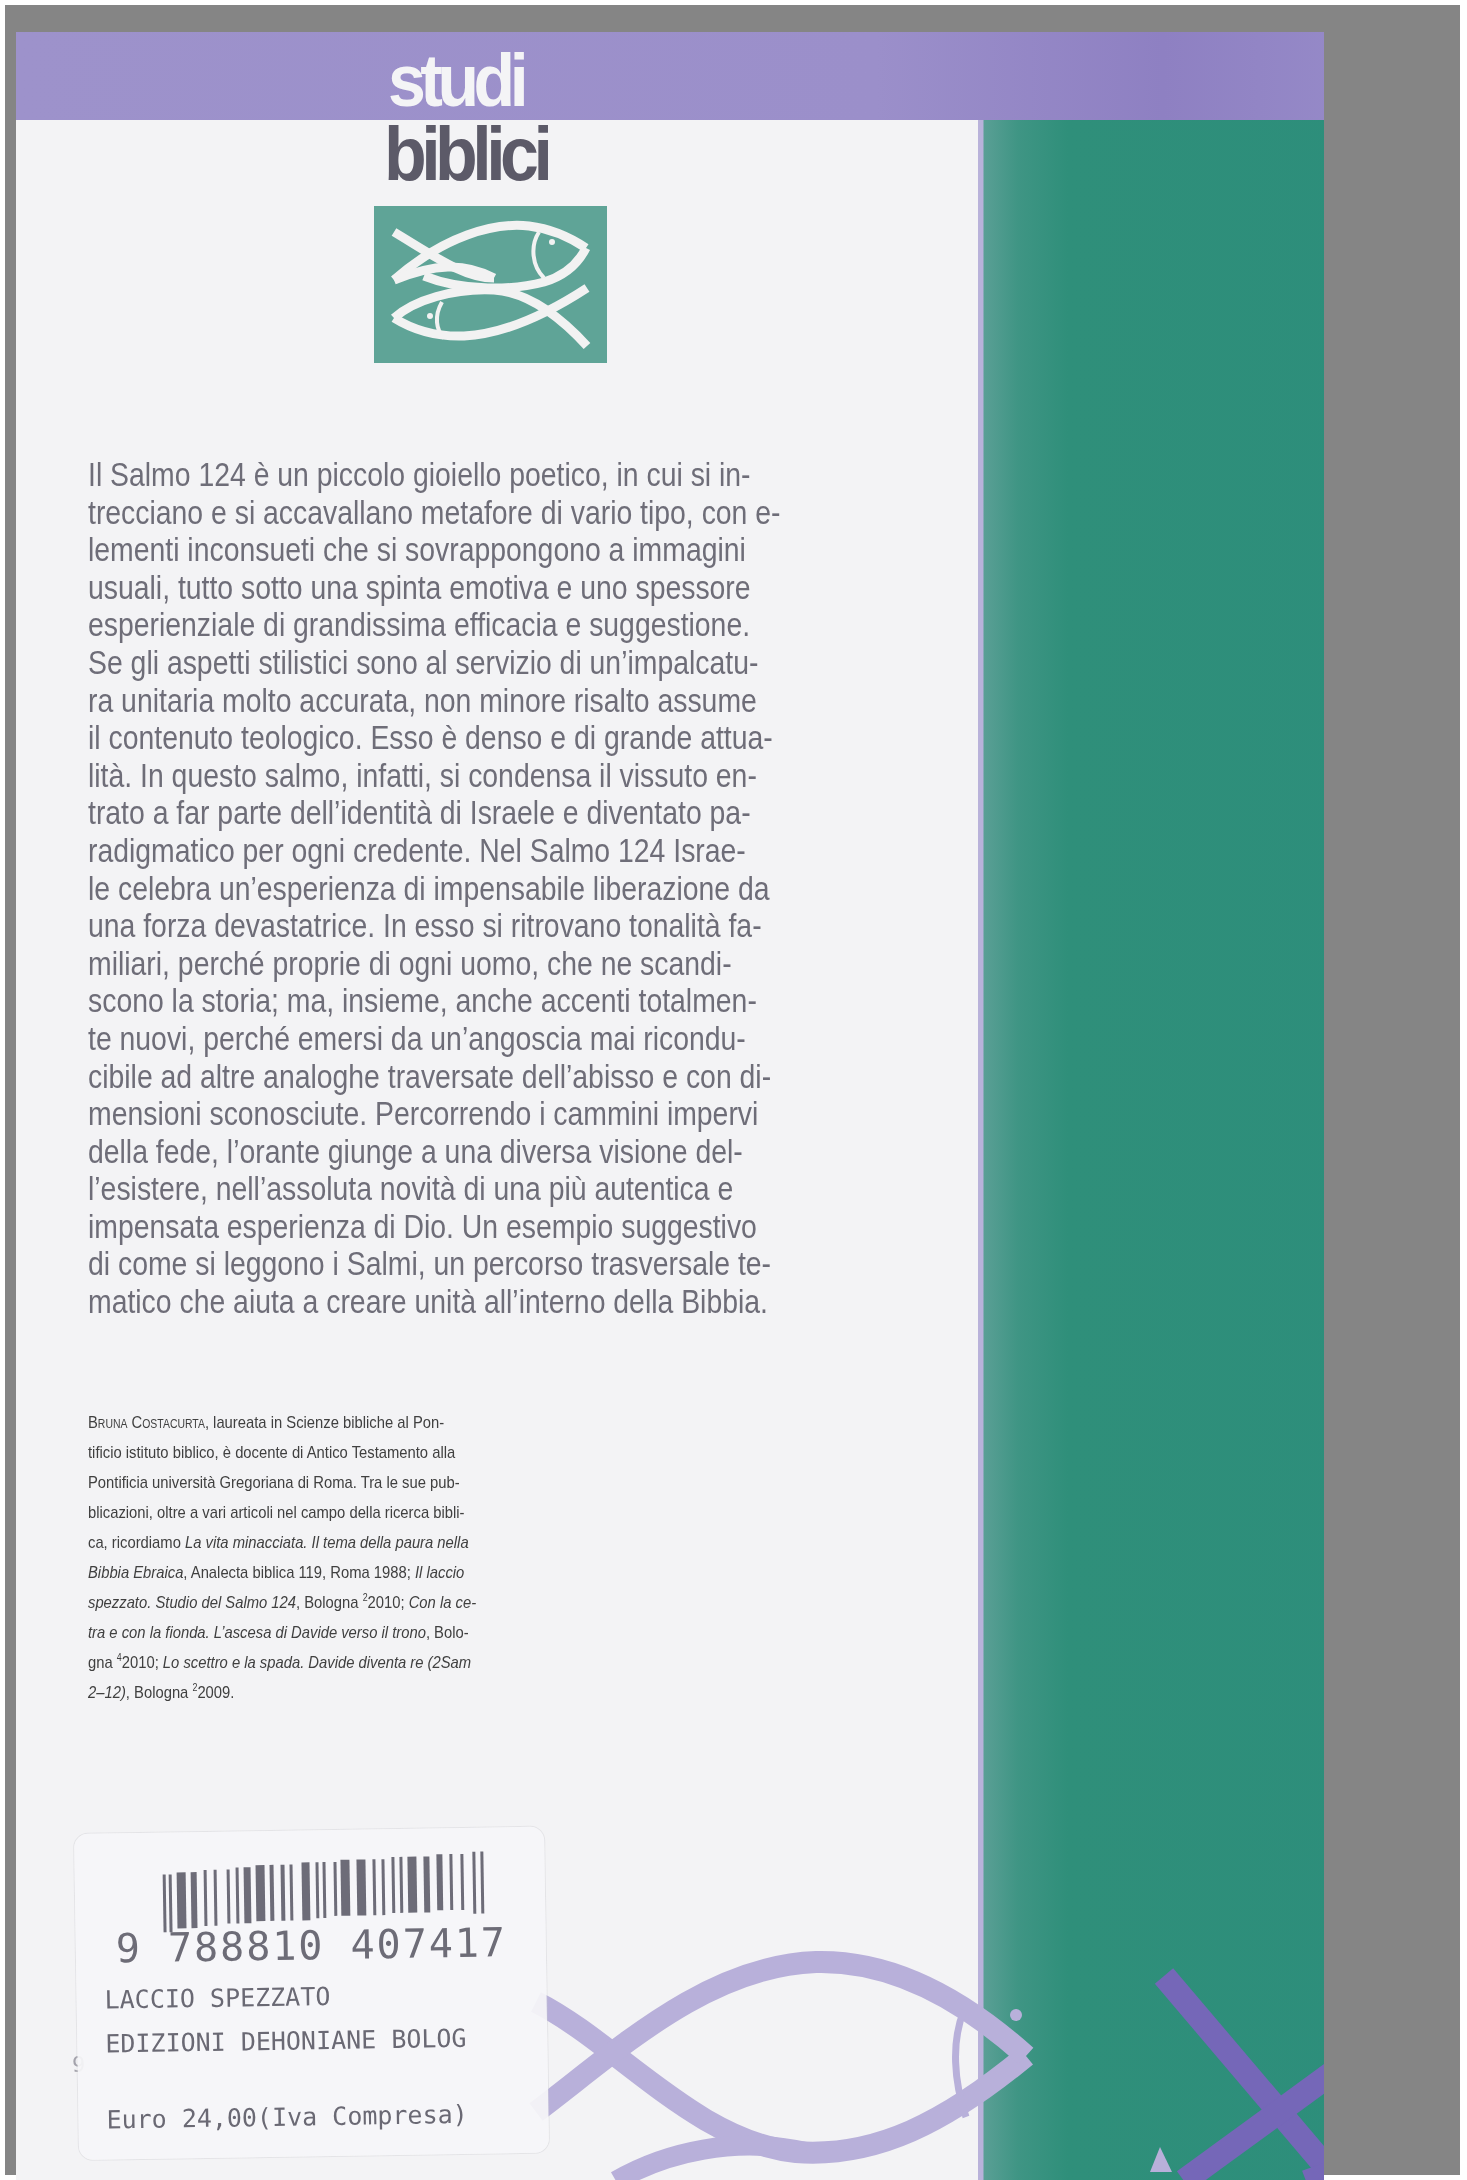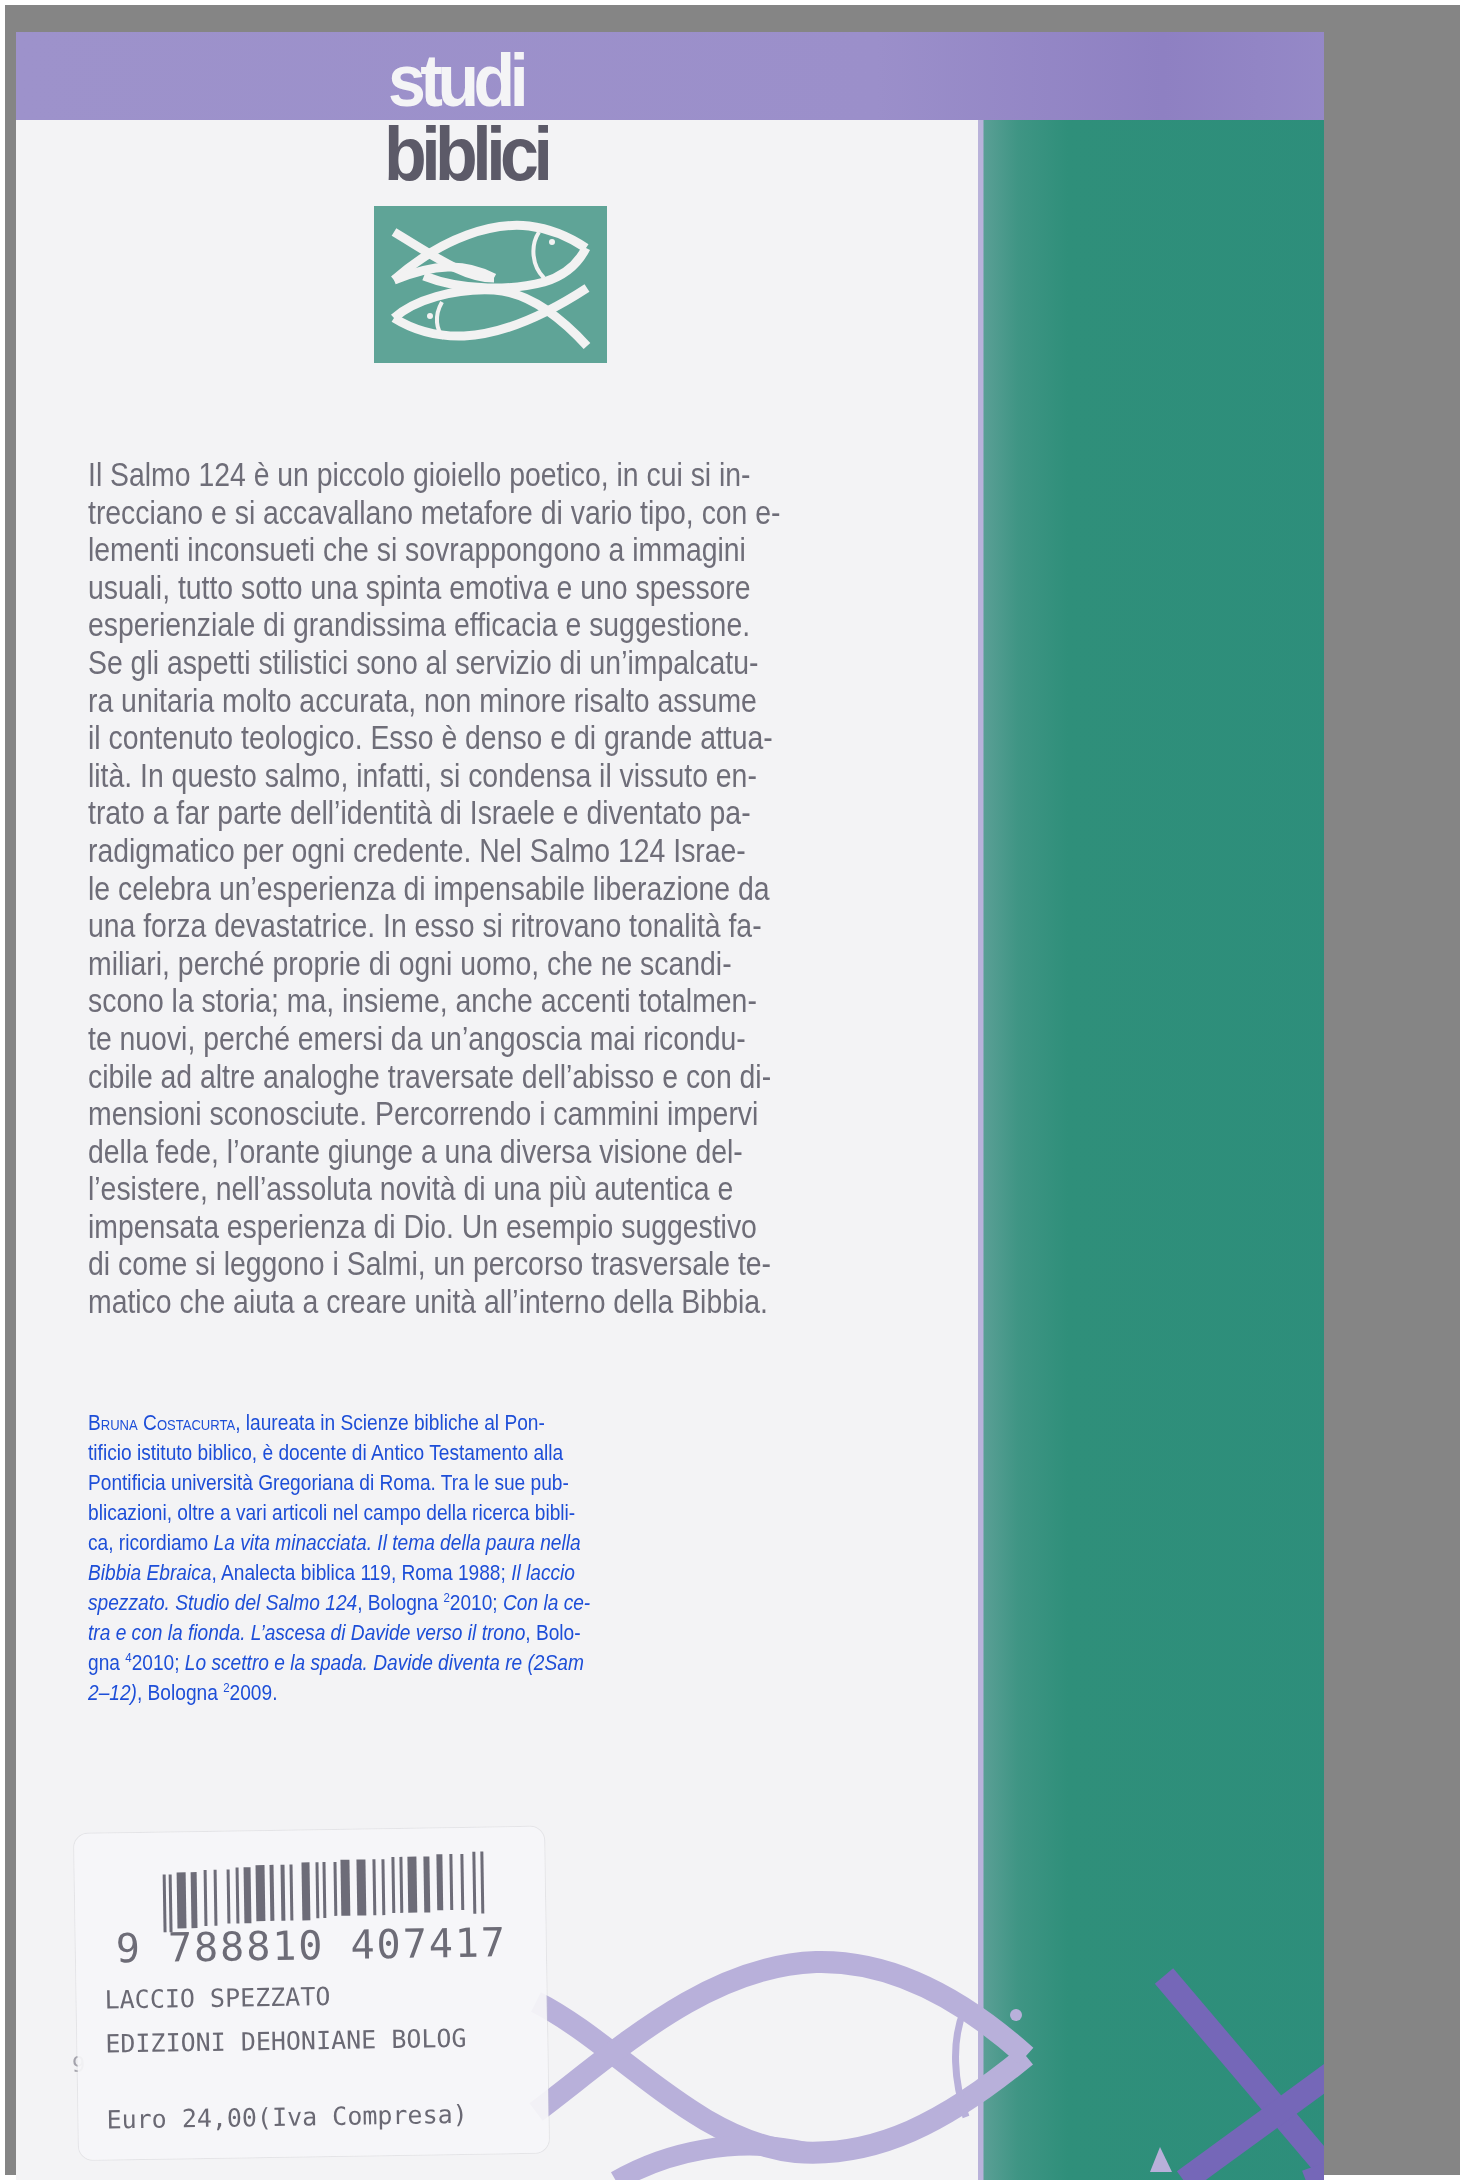--- a/index.html
+++ b/index.html
@@ -46,22 +46,22 @@
     font-family: Liberation Sans, sans-serif; font-size: 33px; line-height: 37.6px;
     color: #6e6d78;
   }
   .body-text .line {
     display: block; white-space: nowrap;
     transform: scaleX(0.86); transform-origin: left top;
     text-align: left;
   }
   .bio-text {
     position: absolute; left: 72px; top: 1376px; width: 800px;
-    font-family: "Liberation Sans", sans-serif; font-size: 22px; line-height: 30px;
-    color: #1d4ed8;
+    font-family: "Liberation Sans", sans-serif; font-size: 17px; line-height: 30px;
+    color: #404040;
   }
   .bio-text .line {
     display: block; white-space: nowrap;
     transform: scaleX(0.87); transform-origin: left top;
   }
   .sc { font-variant: small-caps; }
   i { font-style: italic; }
   sup { font-size: 60%; vertical-align: super; line-height: 0; }
   .fish-deco { position: absolute; left: 0; top: 0; }
   .sticker {

